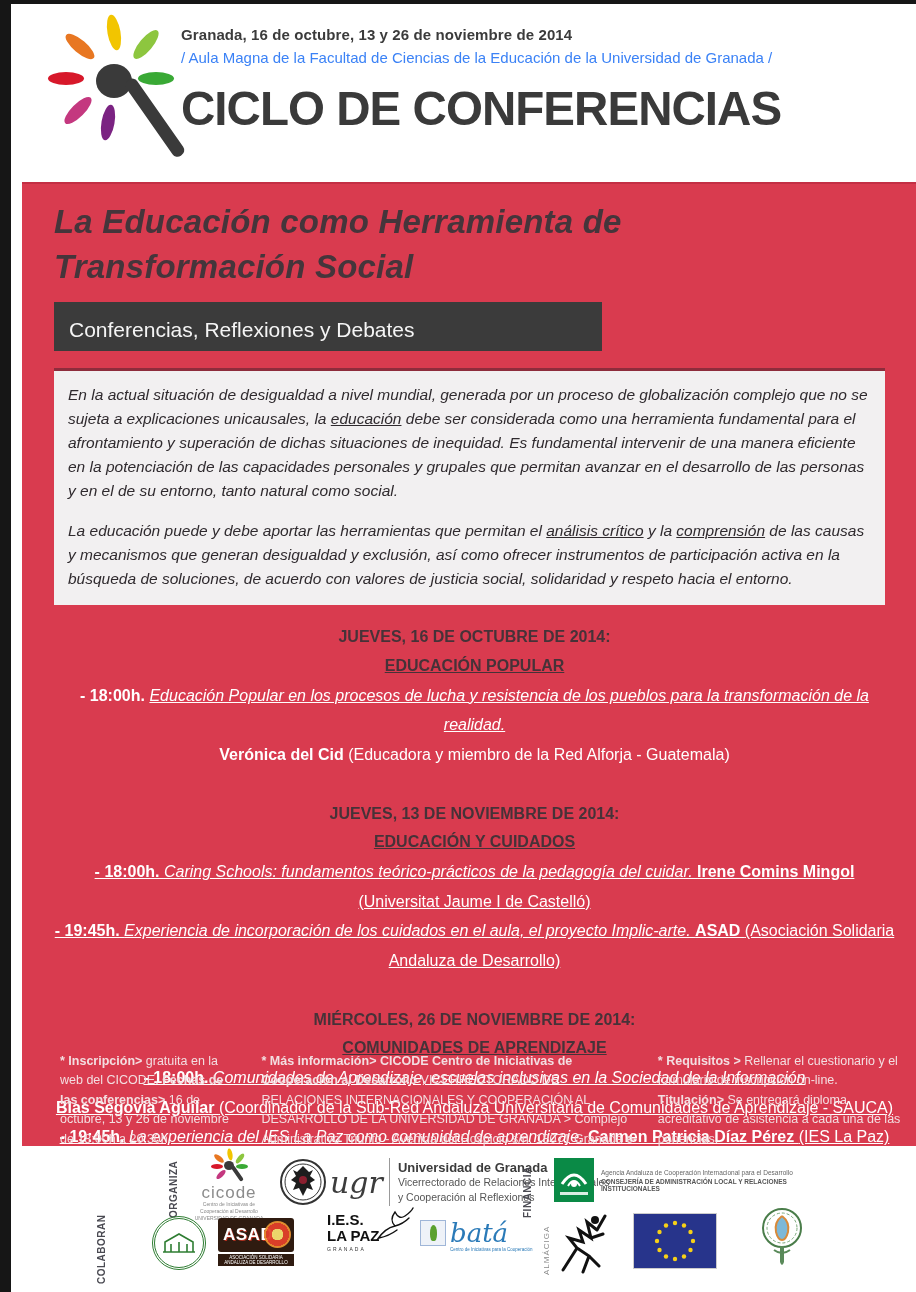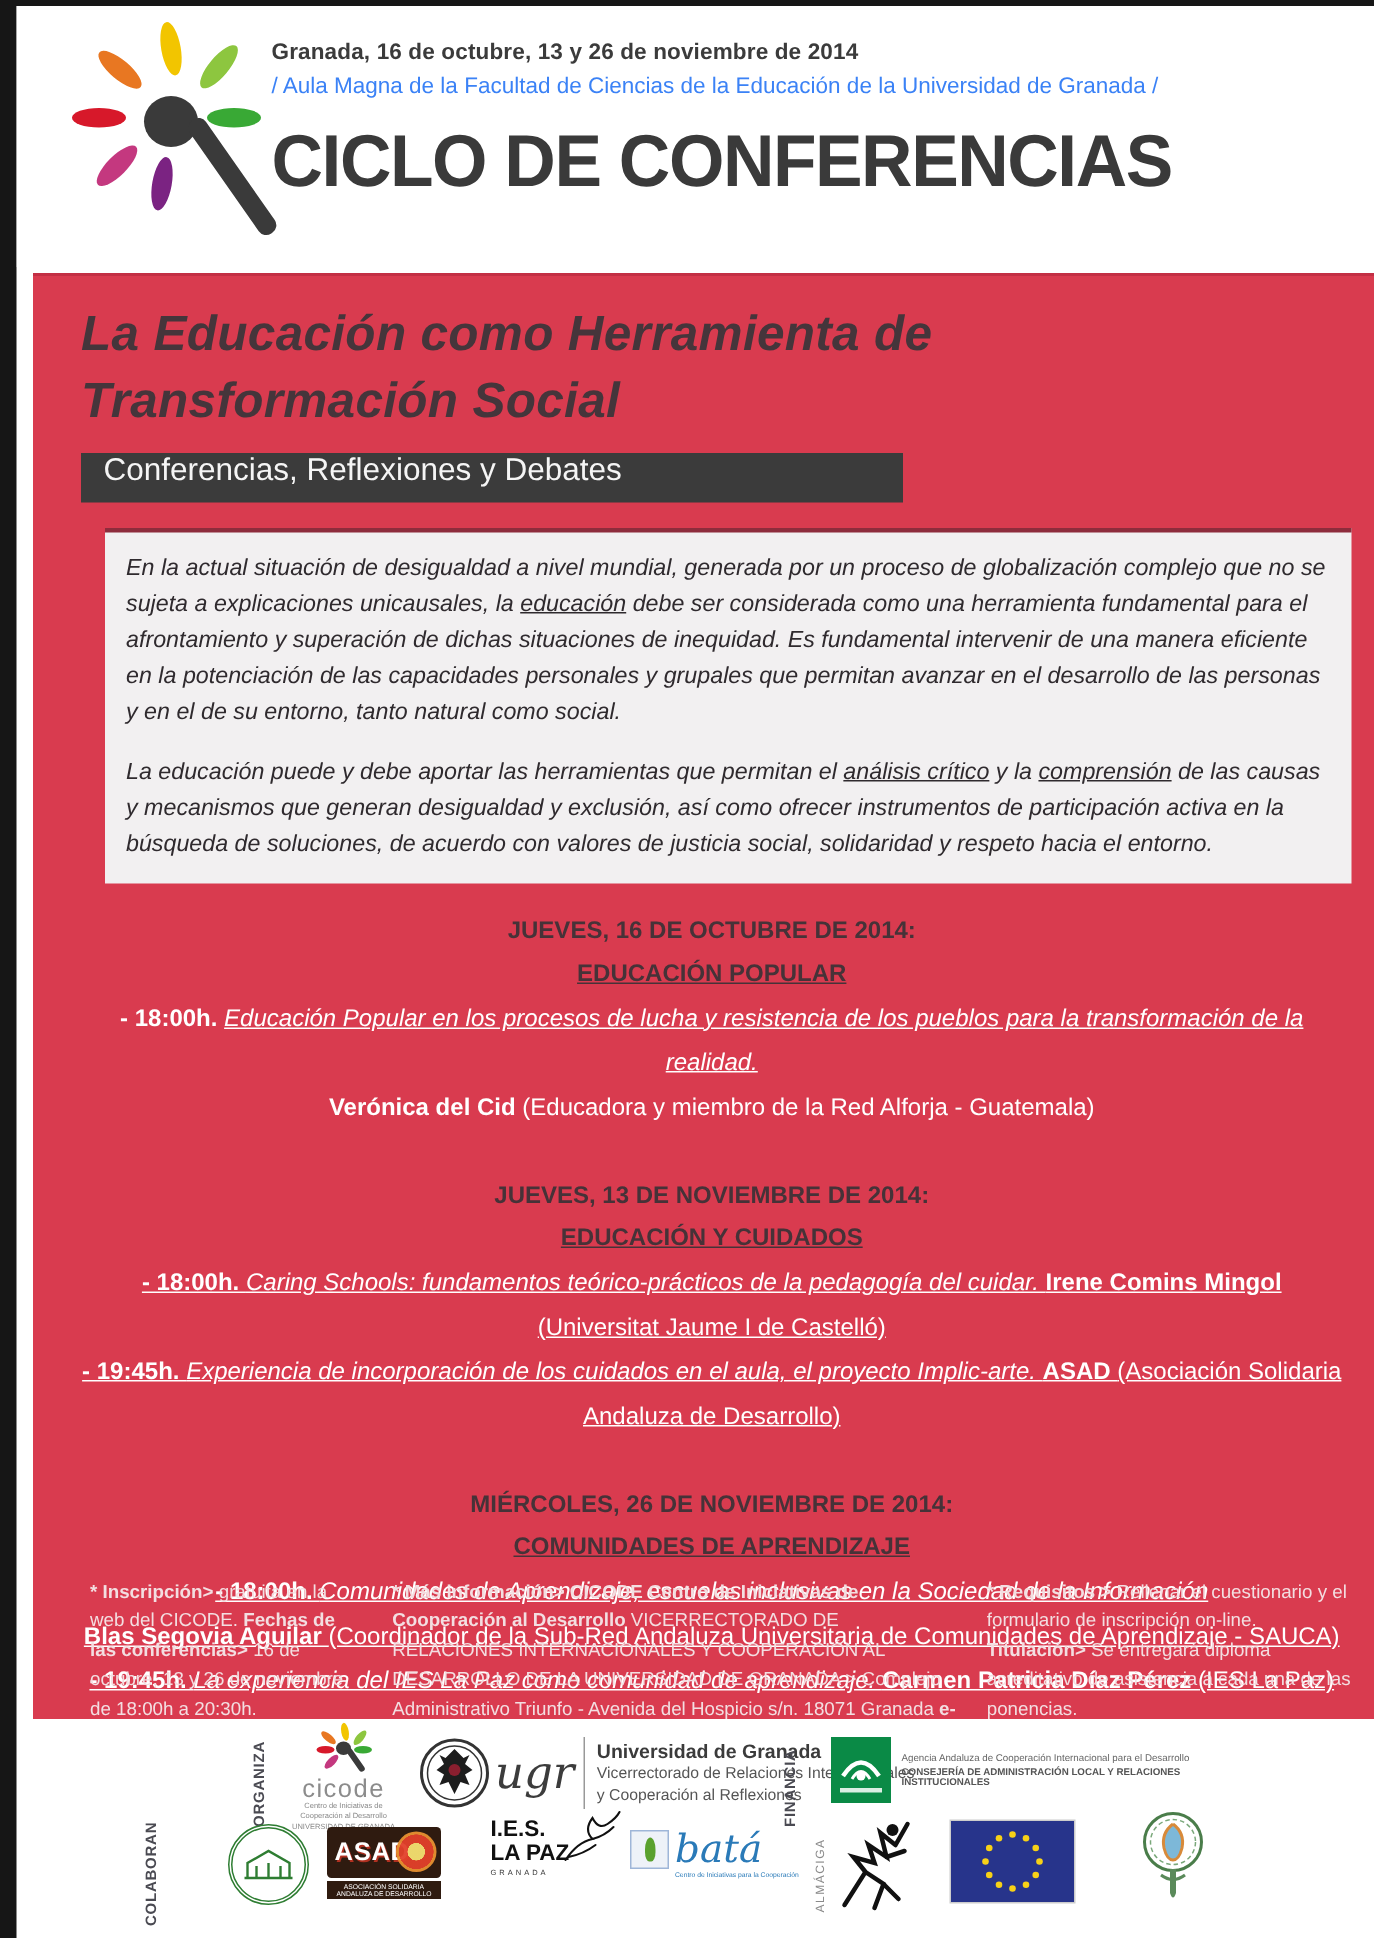--- a/index.html
+++ b/index.html
@@ -14,22 +14,22 @@
   .wand-head { position:absolute; width:36px; height:34px; border-radius:50%; background:#3a3a3a; left:58px; top:52px; }
   .wand-stick { position:absolute; width:13px; height:92px; background:#3a3a3a; border-radius:6px; left:84px; top:68px; transform:rotate(-35deg); transform-origin:top center; }
   .header-text { position:absolute; left:170px; top:22px; width:730px; }
   .h-date { font-size:15px; font-weight:bold; color:#3b3b3b; letter-spacing:.1px; }
   .h-venue { font-size:15px; color:#3b82f6; margin-top:6px; }
   .h-title { font-size:49px; font-weight:bold; color:#3a3a3a; margin-top:14px; letter-spacing:-1px; transform:scaleX(.97); transform-origin:left; white-space:nowrap; }
 
   
   .band { position:absolute; left:11px; top:178px; width:905px; height:964px; background:#d93b4f; border-top:2px solid #c32f44; padding:16px 32px 0 32px; overflow:hidden; }
   .hero-title { font-size:33px; font-weight:bold; font-style:italic; color:#45353b; line-height:1.35; letter-spacing:.2px; }
-  .subtitle-bar { margin-top:13px; width:548px; background:#3b3b3b; color:#f5f5f5; font-size:21px; padding:0 15px 9px 15px; }
-  .intro-box { margin-top:17px; width:831px; background:#f2f0f1; border-top:3px solid #8e2c3c; color:#2f2a2e; font-style:italic; font-size:15.5px; line-height:1.55; padding:12px 16px 14px 14px;margin-left:16px; }
+  .subtitle-bar { margin-top:13px; width:548px; background:#3b3b3b; color:#f5f5f5; font-size:21px; padding:16px 15px 9px 15px; }
+  .intro-box { margin-top:17px; width:831px; background:#f2f0f1; border-top:3px solid #8e2c3c; color:#2f2a2e; font-style:italic; font-size:15.5px; line-height:1.55; padding:12px 16px 14px 14px; }
   .intro-box p + p { margin-top:16px; }
 
   
   .schedule { margin-top:18px; text-align:center; color:#fff; }
   .sched-section { margin-bottom:30px; }
   .s-date { font-size:16px; font-weight:bold; color:#463238; line-height:1.8; }
   .s-topic { font-size:16px; font-weight:bold; color:#463238; text-decoration:underline; line-height:1.8; }
   .s-line { font-size:16px; line-height:1.85; color:#ffffff; }
 
   

